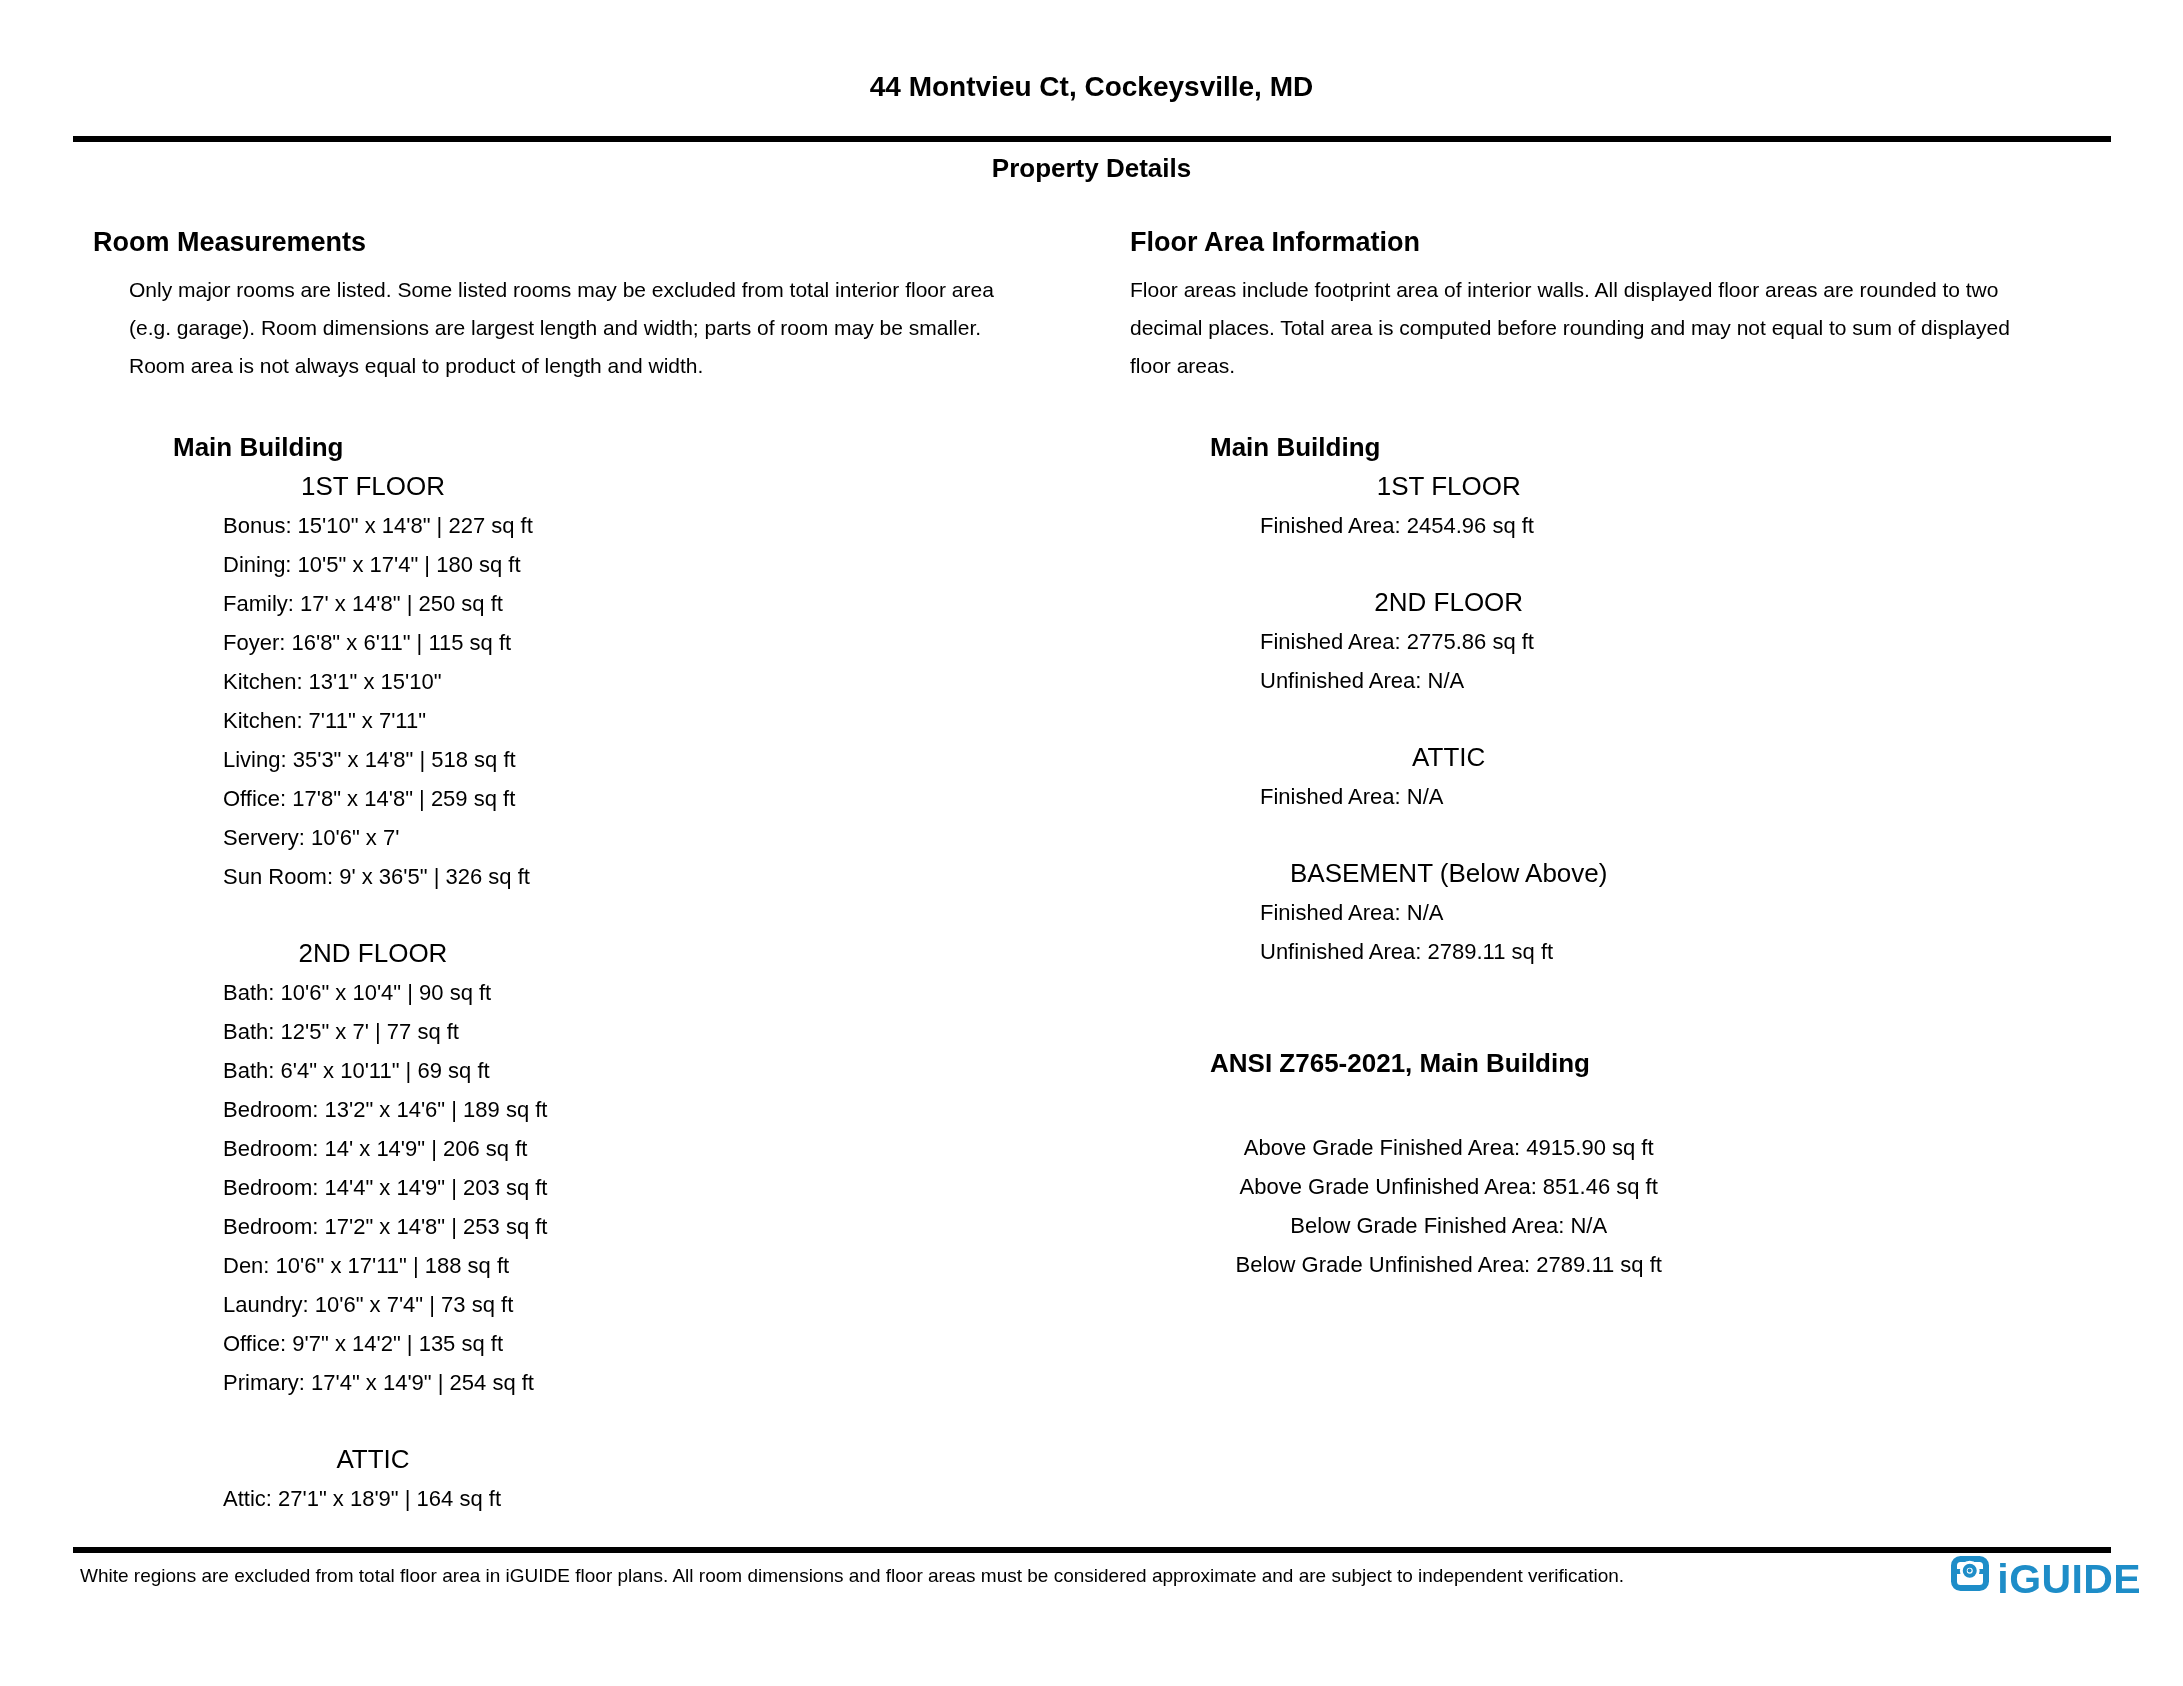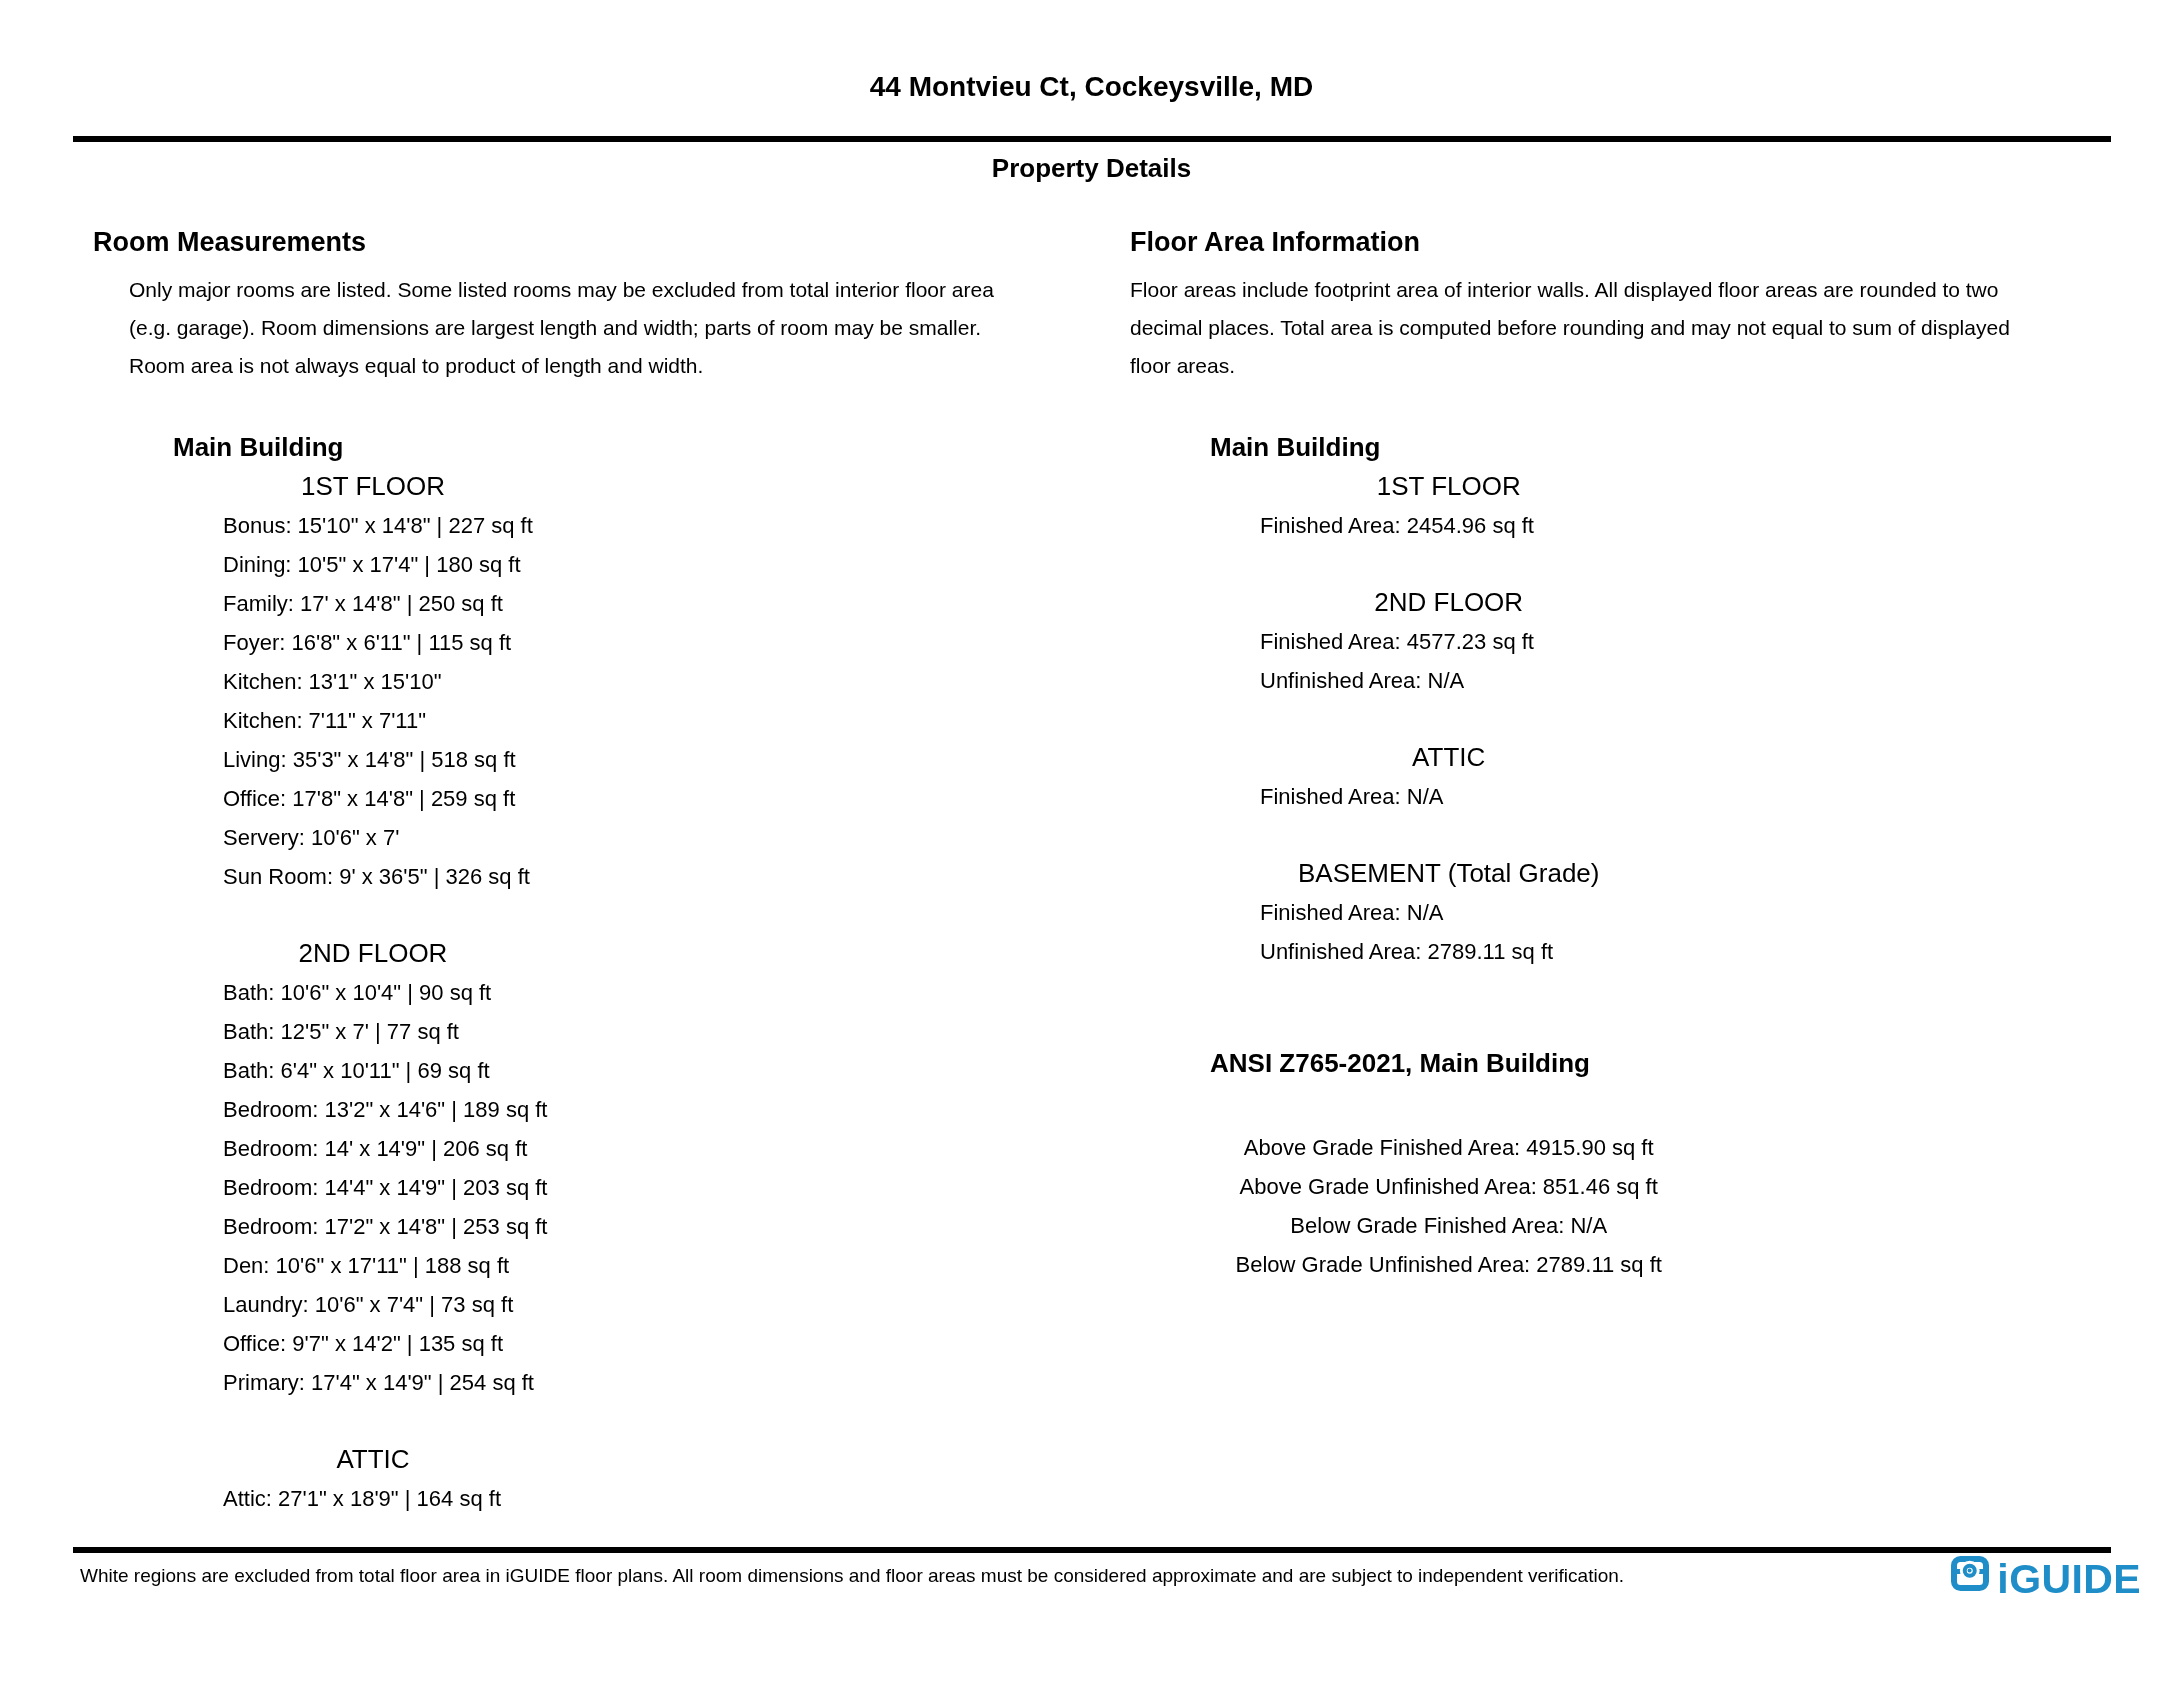--- a/index.html
+++ b/index.html
@@ -176,31 +176,31 @@
 
 <div id="fa-list" class="abs list">
   <div class="bld-line">Main Building</div>
 
   <div class="floor-line">1ST FLOOR</div>
   <div class="item-line">Finished Area: 2454.96 sq ft</div>
 
   <div class="gap"></div>
 
   <div class="floor-line">2ND FLOOR</div>
-  <div class="item-line">Finished Area: 4577.23 sq ft</div>
+  <div class="item-line">Finished Area: 2775.86 sq ft</div>
   <div class="item-line">Unfinished Area: N/A</div>
 
   <div class="gap"></div>
 
   <div class="floor-line">ATTIC</div>
   <div class="item-line">Finished Area: N/A</div>
 
   <div class="gap"></div>
 
-  <div class="floor-line">BASEMENT (Total Grade)</div>
+  <div class="floor-line">BASEMENT (Below Above)</div>
   <div class="item-line">Finished Area: N/A</div>
   <div class="item-line">Unfinished Area: 2789.11 sq ft</div>
 
   <div class="gap-lg"></div>
 
   <div class="bld-line">ANSI Z765-2021, Main Building</div>
   <div class="floor-line" style="font-size: 22px; font-weight: normal; margin-top: 45px;">Above Grade Finished Area: 4915.90 sq ft</div>
   <div class="floor-line" style="font-size: 22px; font-weight: normal;">Above Grade Unfinished Area: 851.46 sq ft</div>
   <div class="floor-line" style="font-size: 22px; font-weight: normal;">Below Grade Finished Area: N/A</div>
   <div class="floor-line" style="font-size: 22px; font-weight: normal;">Below Grade Unfinished Area: 2789.11 sq ft</div>

